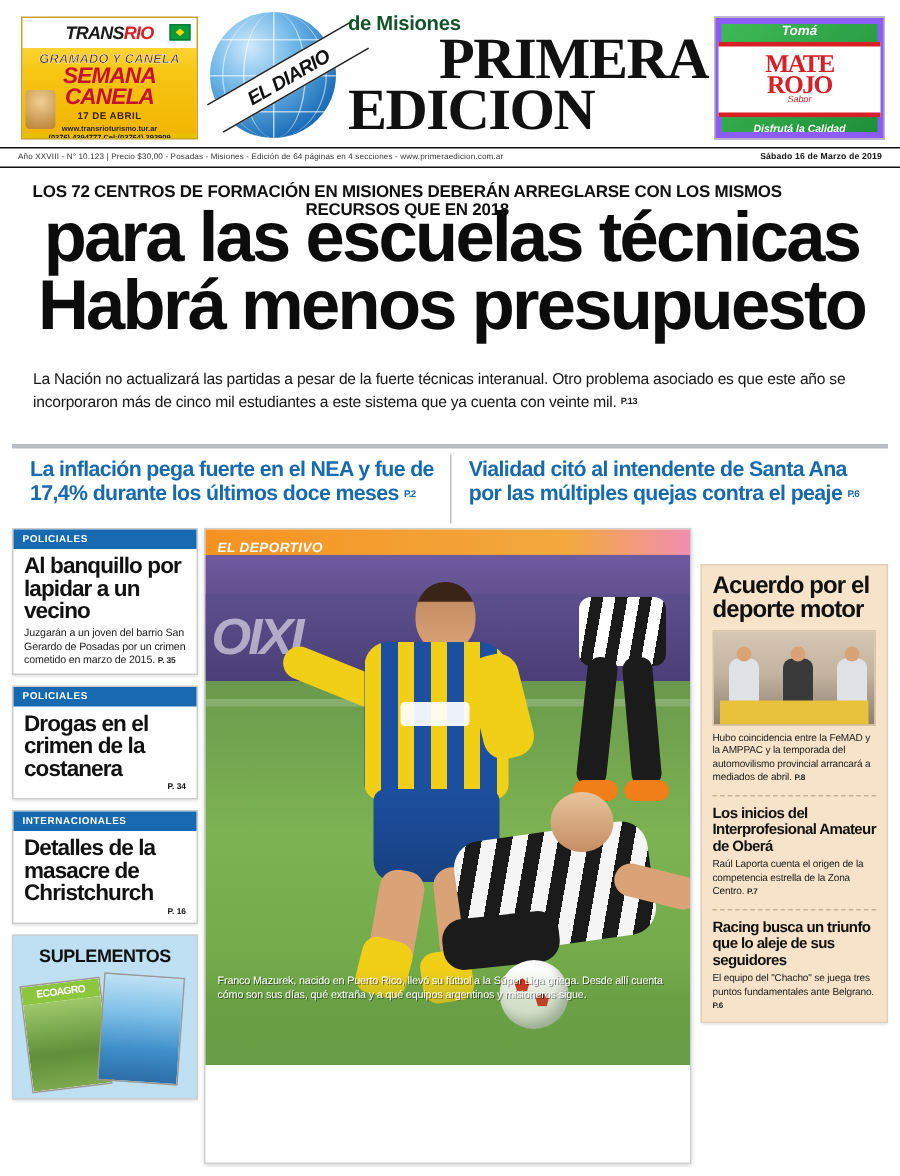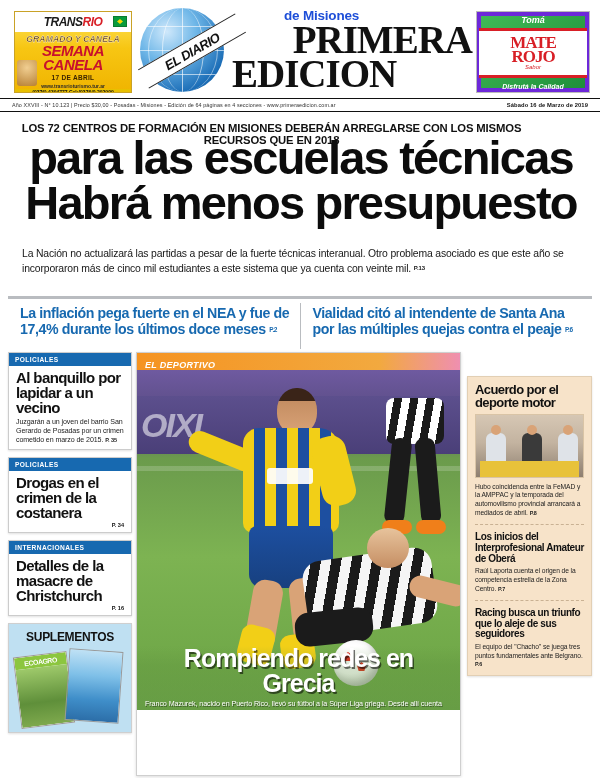--- a/index.html
+++ b/index.html
@@ -58,27 +58,27 @@
      border-left:1.2px solid rgba(255,255,255,.5);border-right:1.2px solid rgba(255,255,255,.5);border-radius:50%;}
   .globe .par{position:absolute;left:0;right:0;height:1.2px;background:rgba(255,255,255,.6);}
   .eldiario-band{
     position:absolute;left:-4px;top:32px;width:112px;height:20px;background:#ffffff;
     transform:rotate(-30deg);border-top:1px solid #222;border-bottom:1px solid #222;
     display:flex;align-items:center;justify-content:center;
   }
   .eldiario-band span{font-size:13px;font-weight:bold;font-style:italic;letter-spacing:-0.5px;color:#111;}
 
   .title-block{position:absolute;left:232px;top:8px;width:240px;}
-  .de-misiones{font-size:13.5px;font-weight:bold;color:#1d4ed8;margin-left:52px;letter-spacing:-0.2px;}
+  .de-misiones{font-size:13.5px;font-weight:bold;color:#14532d;letter-spacing:-0.2px;}
   .primera{font-family:"Liberation Serif",serif;font-weight:bold;font-size:39px;line-height:0.88;letter-spacing:-1px;color:#111;text-align:right;}
   .edicion{font-family:"Liberation Serif",serif;font-weight:bold;font-size:39px;line-height:0.88;letter-spacing:-1px;color:#111;}
 
   .ad-right{
     position:absolute;right:10px;top:11px;width:112px;height:80px;
-    border:1px solid #bbb;background:#6d28d9;overflow:hidden;
+    border:1px solid #bbb;background:#8b5cf6;overflow:hidden;
   }
   .mr-green{position:absolute;inset:4px;background:#34a94b;
     background:linear-gradient(135deg,#3fba56,#1f8f3a);}
   .mr-scroll{position:absolute;left:2px;right:2px;top:16px;height:44px;background:#fff;
     border-top:3px solid #d81f26;border-bottom:3px solid #d81f26;
     display:flex;flex-direction:column;align-items:center;justify-content:center;}
   .mr-mate{font-size:17px;font-weight:bold;color:#d81f26;line-height:0.85;letter-spacing:-1px;font-family:"Liberation Serif",serif;}
   .mr-rojo{font-size:17px;font-weight:bold;color:#d81f26;line-height:0.85;letter-spacing:-1px;font-family:"Liberation Serif",serif;}
   .mr-toma{position:absolute;top:3px;left:0;right:0;text-align:center;color:#fff;font-size:9px;font-style:italic;font-weight:bold;}
   .mr-foot{position:absolute;bottom:2px;left:0;right:0;text-align:center;color:#fff;font-size:7px;font-style:italic;font-weight:bold;}
@@ -204,21 +204,21 @@
     background:linear-gradient(180deg,rgba(90,140,60,0) 0%,rgba(90,140,60,0.25) 30%,rgba(100,150,70,0.45) 100%);}
   .capt h2{margin:0;font-size:25px;font-weight:bold;color:#fff;letter-spacing:-1px;line-height:1.0;
     text-shadow:1.5px 1.5px 0 rgba(0,0,0,.55);text-align:center;}
   .capt p{margin:3px 0 0 0;font-size:7.2px;line-height:1.25;color:#fff;letter-spacing:-0.1px;
     text-shadow:0.7px 0.7px 0 rgba(0,0,0,.5);}
 
   
   .colright{position:absolute;left:467px;top:24px;width:125px;
      background:#f7e3c9;border:1px solid #e2cfb4;padding:6px 7px;box-sizing:border-box;
      box-shadow:0 1px 2px rgba(0,0,0,.12);}
-  .colright h3{margin:0 0 4px 0;font-size:13px;line-height:1.02;font-weight:bold;
+  .colright h3{margin:0 0 4px 0;font-size:16px;line-height:1.02;font-weight:bold;
      letter-spacing:-0.6px;color:#111;}
   .colright h4{margin:0 0 3px 0;font-size:10px;line-height:1.06;font-weight:bold;
      letter-spacing:-0.4px;color:#111;}
   .colright p{margin:0;font-size:6.7px;line-height:1.3;color:#1c1c1c;letter-spacing:-0.1px;}
   .colright p .pg{font-size:5.4px;font-weight:bold;}
   .motorpic{height:62px;margin:4px 0 5px 0;border:1px solid #d9c4a6;
      background:linear-gradient(180deg,#cbbba8 0%,#b9a punktu 0%,#c3b3a0 40%,#8e7f70 100%);
      background:linear-gradient(180deg,#d6c7b4 0%,#c3b3a0 45%,#8e7f70 100%);position:relative;overflow:hidden;}
   .motorpic .pers{position:absolute;bottom:14px;width:20px;height:30px;border-radius:6px 6px 2px 2px;background:#dfe3e8;}
   .motorpic .p1{left:10px;}
@@ -378,21 +378,20 @@
         </div>
         <div class="player-black">
           <div class="pb-torso"></div>
           <div class="pb-head"></div>
           <div class="pb-arm"></div>
           <div class="pb-leg"></div>
         </div>
         <div class="ball"></div>
 
         <div class="capt">
-          <h2>Rompiendo redes en Grecia</h2>
           <p><span>Franco Mazurek, nacido en Puerto Rico, llevó su fútbol a la Súper Liga griega. Desde allí cuenta cómo son sus días, qué extraña y a qué equipos argentinos y misioneros sigue.</span>
              </p>
         </div>
       </div>
     </div>
 
     <div class="colright">
 
       <div>
         <h3>Acuerdo por el deporte motor</h3>

